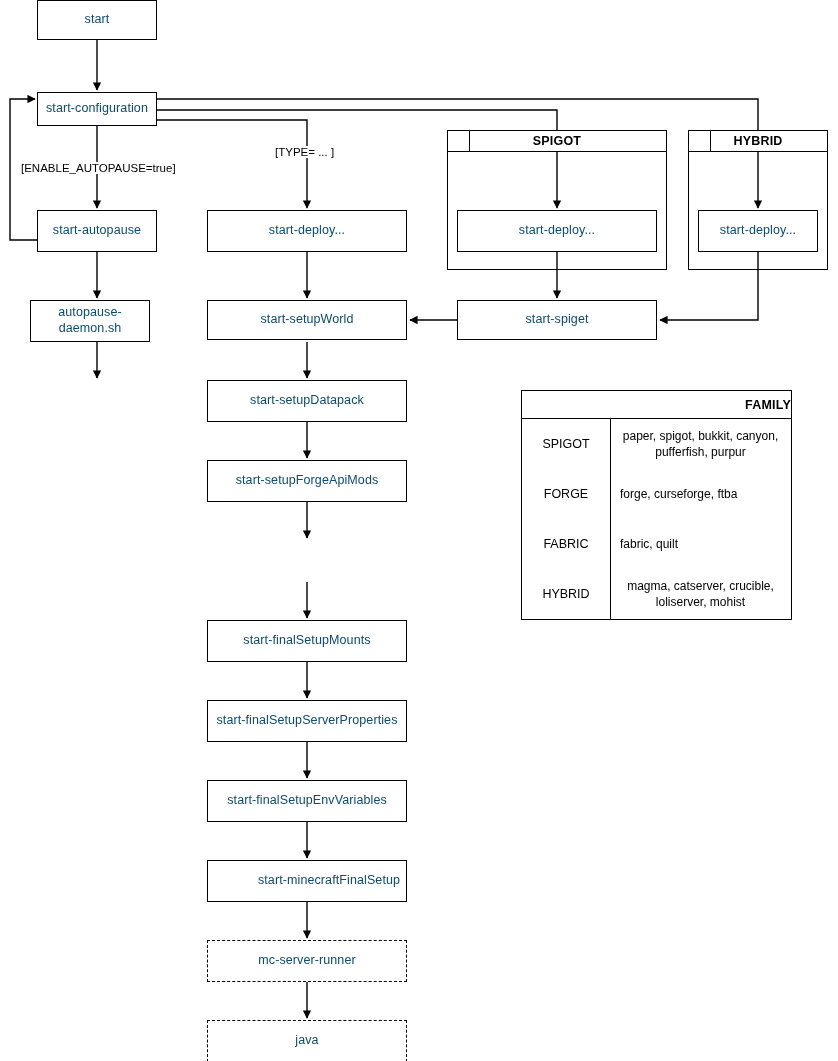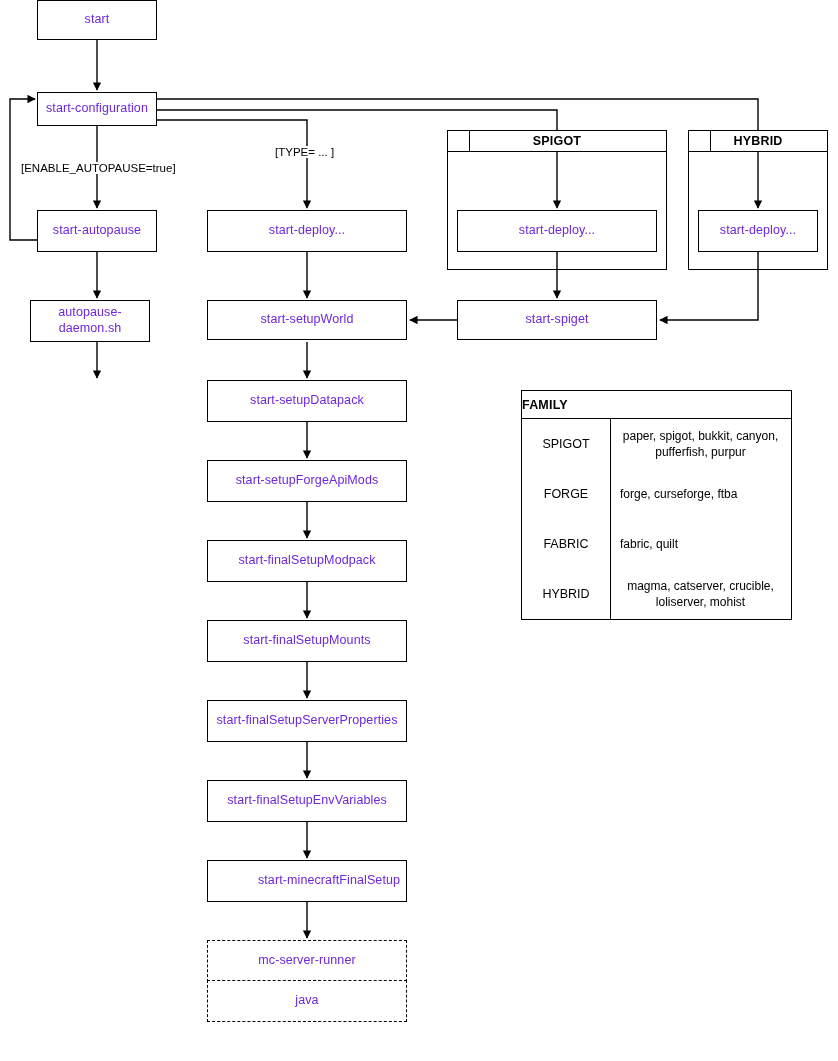--- a/index.html
+++ b/index.html
@@ -25,21 +25,21 @@
     position:absolute;
     box-sizing:border-box;
     border:1.4px solid #000000;
     background:#ffffff;
     display:flex;
     align-items:center;
     justify-content:center;
     text-align:center;
     font-size:12.5px;
     line-height:1.25;
-    color:#6d28d9;
+    color:#0c4a6e;
     letter-spacing:0.1px;
     z-index:3;
   }
   .node.dashed{
     border:1.8px dashed #000000;
   }
   .lane{
     position:absolute;
     box-sizing:border-box;
     border:1.4px solid #000000;
@@ -83,21 +83,21 @@
     border:1.4px solid #000000;
     background:#ffffff;
     z-index:3;
   }
   .fam-head{
     box-sizing:border-box;
     height:28px;
     border-bottom:1.4px solid #000000;
     display:flex;
     align-items:center;
-    justify-content:flex-start;
+    justify-content:flex-end;
     font-size:12.5px;
     font-weight:bold;
     letter-spacing:0.2px;
   }
   .fam-body{
     position:relative;
     height:calc(100% - 28px);
   }
   .fam-col-div{
     position:absolute;
@@ -226,23 +226,20 @@
   </div>
 
   <div class="node" style="left:207px; top:380px; width:200px; height:42px;">
     <span>start-setupDatapack</span>
   </div>
 
   <div class="node" style="left:207px; top:460px; width:200px; height:42px;">
     <span>start-setupForgeApiMods</span>
   </div>
 
-  <div class="node" style="left:207px; top:540px; width:200px; height:42px;">
-    <span>start-finalSetupModpack</span>
-  </div>
 
   <div class="node" style="left:207px; top:620px; width:200px; height:42px;">
     <span>start-finalSetupMounts</span>
   </div>
 
   <div class="node" style="left:207px; top:700px; width:200px; height:42px;">
     <span>start-finalSetupServerProperties</span>
   </div>
 
   <div class="node" style="left:207px; top:780px; width:200px; height:42px;">
@@ -250,21 +247,21 @@
   </div>
 
   <div class="node" style="left:207px; top:860px; width:200px; height:42px;padding-left:44px;">
     <span>start-minecraftFinalSetup</span>
   </div>
 
   <div class="node dashed" style="left:207px; top:940px; width:200px; height:42px;">
     <span>mc-server-runner</span>
   </div>
 
-  <div class="node dashed" style="left:207px; top:980px; width:200px; height:42px;">
+  <div class="node dashed" style="left:207px; top:1020px; width:200px; height:42px;">
     <span>java</span>
   </div>
 
   <div class="edge-label" style="left:20px; top:162px;">
     <span>[ENABLE_AUTOPAUSE=true]</span>
   </div>
 
   <div class="edge-label" style="left:274px; top:146px;">
     <span>[TYPE= ... ]</span>
   </div>

